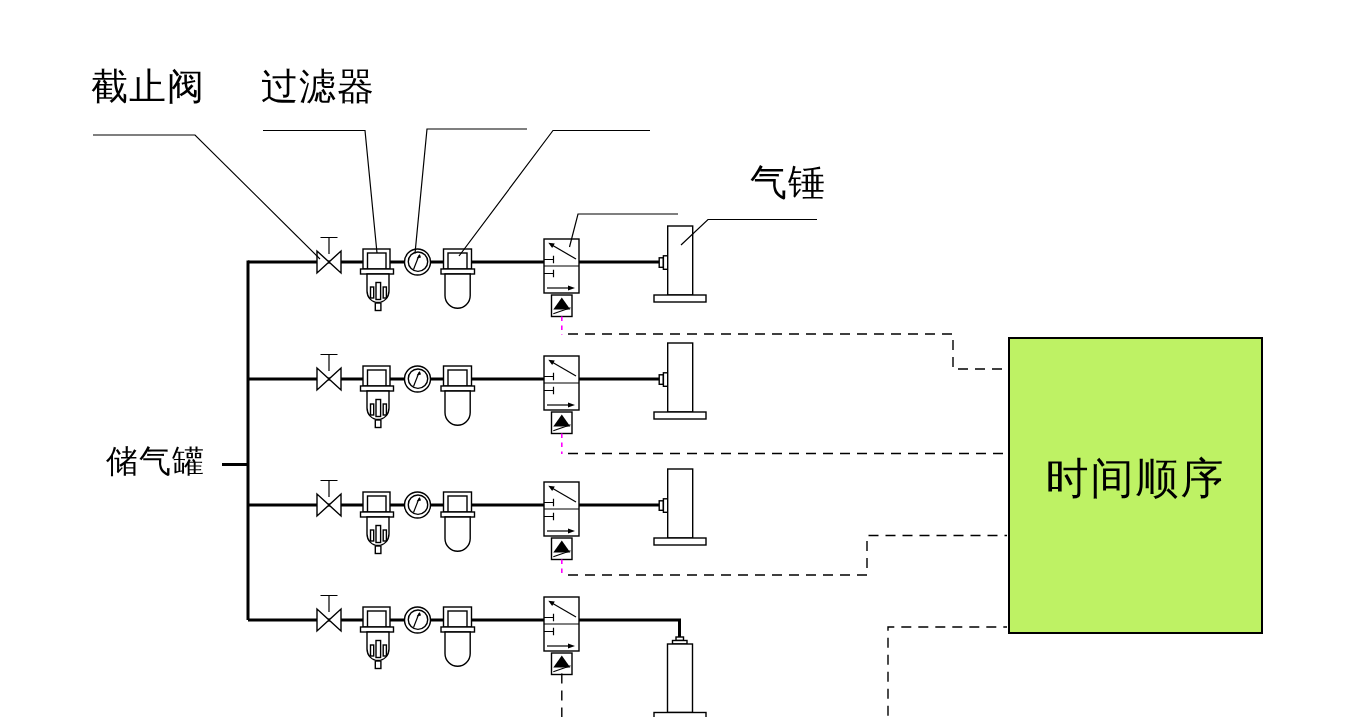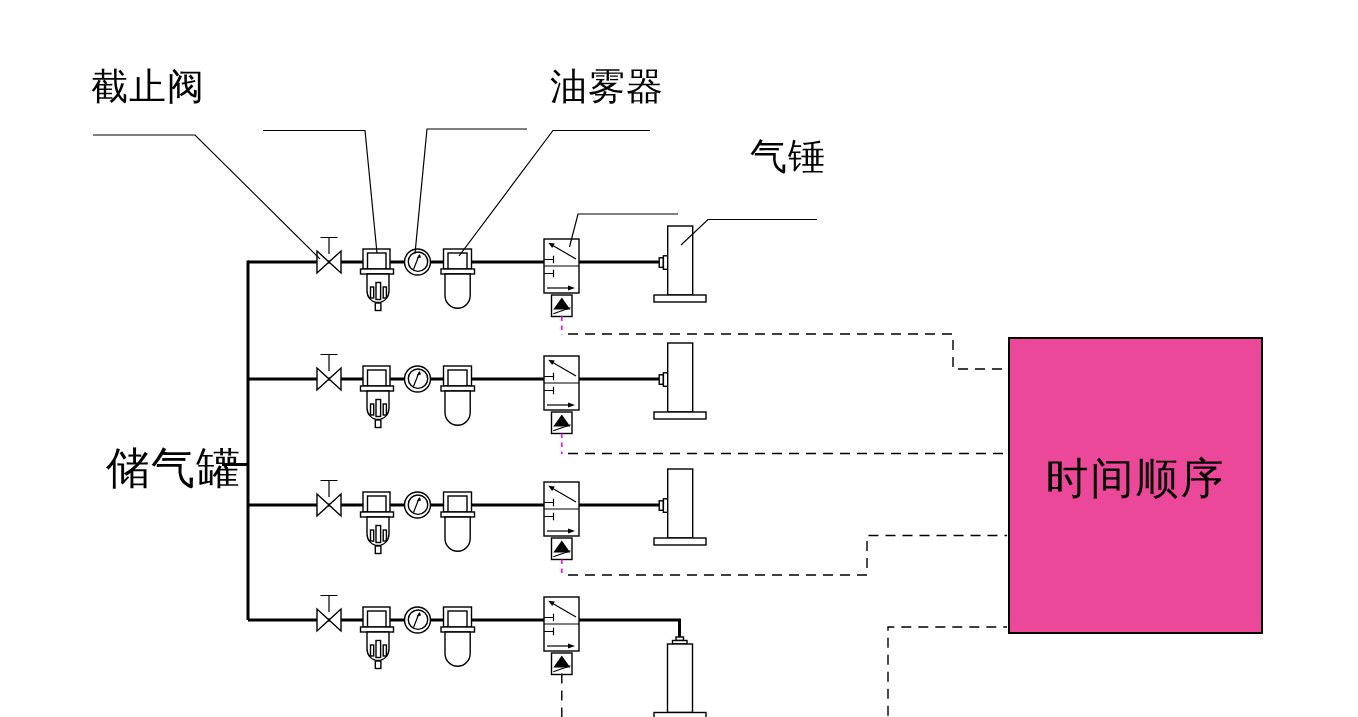--- a/index.html
+++ b/index.html
@@ -5,23 +5,23 @@
   html,body{margin:0;padding:0;background:#ffffff;}
   .stage{position:relative;width:1358px;height:717px;background:#ffffff;overflow:hidden;
          font-family:"Liberation Sans", sans-serif;color:#000;margin-top:47px;}
   .stage svg{position:absolute;left:0;top:0;}
   .pipe{stroke:#000;stroke-width:3;fill:none;}
   .thin{stroke:#000;stroke-width:1.2;fill:none;}
   .sym{stroke:#000;stroke-width:1.4;fill:#ffffff;}
   .dash{stroke:#000;stroke-width:1.4;fill:none;stroke-dasharray:10 7;}
   .mdash{stroke:#FF00FF;stroke-width:1.6;fill:none;stroke-dasharray:4.5 4.5;}
   .lbl{position:absolute;font-size:37px;line-height:1.1;white-space:nowrap;letter-spacing:1px;}
-  .lbl-tank{font-size:44px;}
+  .lbl-tank{font-size:32px;}
   .relay-box{position:absolute;left:1008px;top:290px;width:255px;height:297px;
-             border:2px solid #000;box-sizing:border-box;background:#ec4899;
+             border:2px solid #000;box-sizing:border-box;background:#bef264;
              display:flex;flex-direction:column;align-items:center;justify-content:center;}
   .relay-box .rline{font-size:43px;line-height:76px;letter-spacing:2px;white-space:nowrap;
                     transform:translateY(-8px);}
 </style>
 </head>
 <body>
 
 <div class="stage">
 
   <svg width="1358" height="717" viewBox="0 0 1358 717">
@@ -126,21 +126,21 @@
       <path class="thin" d="M93,88 H195 L320,212"></path>
       <path class="thin" d="M263,83.5 H365 L377,206"></path>
       <path class="thin" d="M527,82 H427 L415,206.5"></path>
       <path class="thin" d="M650,83.5 H553 L459,209"></path>
       <path class="thin" d="M678,167 H578 L569.5,200"></path>
       <path class="thin" d="M817,172.5 H708 L681,198"></path>
     </g>
   </svg>
 
   <div class="lbl" style="left:91px;top:20px">截止阀</div>
-  <div class="lbl" style="left:550px;top:20px">油雾器</div>
-  <div class="lbl" style="left:750px;top:90px">气锤</div>
+  <div class="lbl" style="left:261px;top:20px">过滤器</div>
+  <div class="lbl" style="left:750px;top:116px">气锤</div>
   <div class="lbl lbl-tank" style="left:106px;top:397px">储气罐</div>
 
   <div class="relay-box">
     <div class="rline">时间顺序</div>
   </div>
 
 </div>
 
 </body></html>

